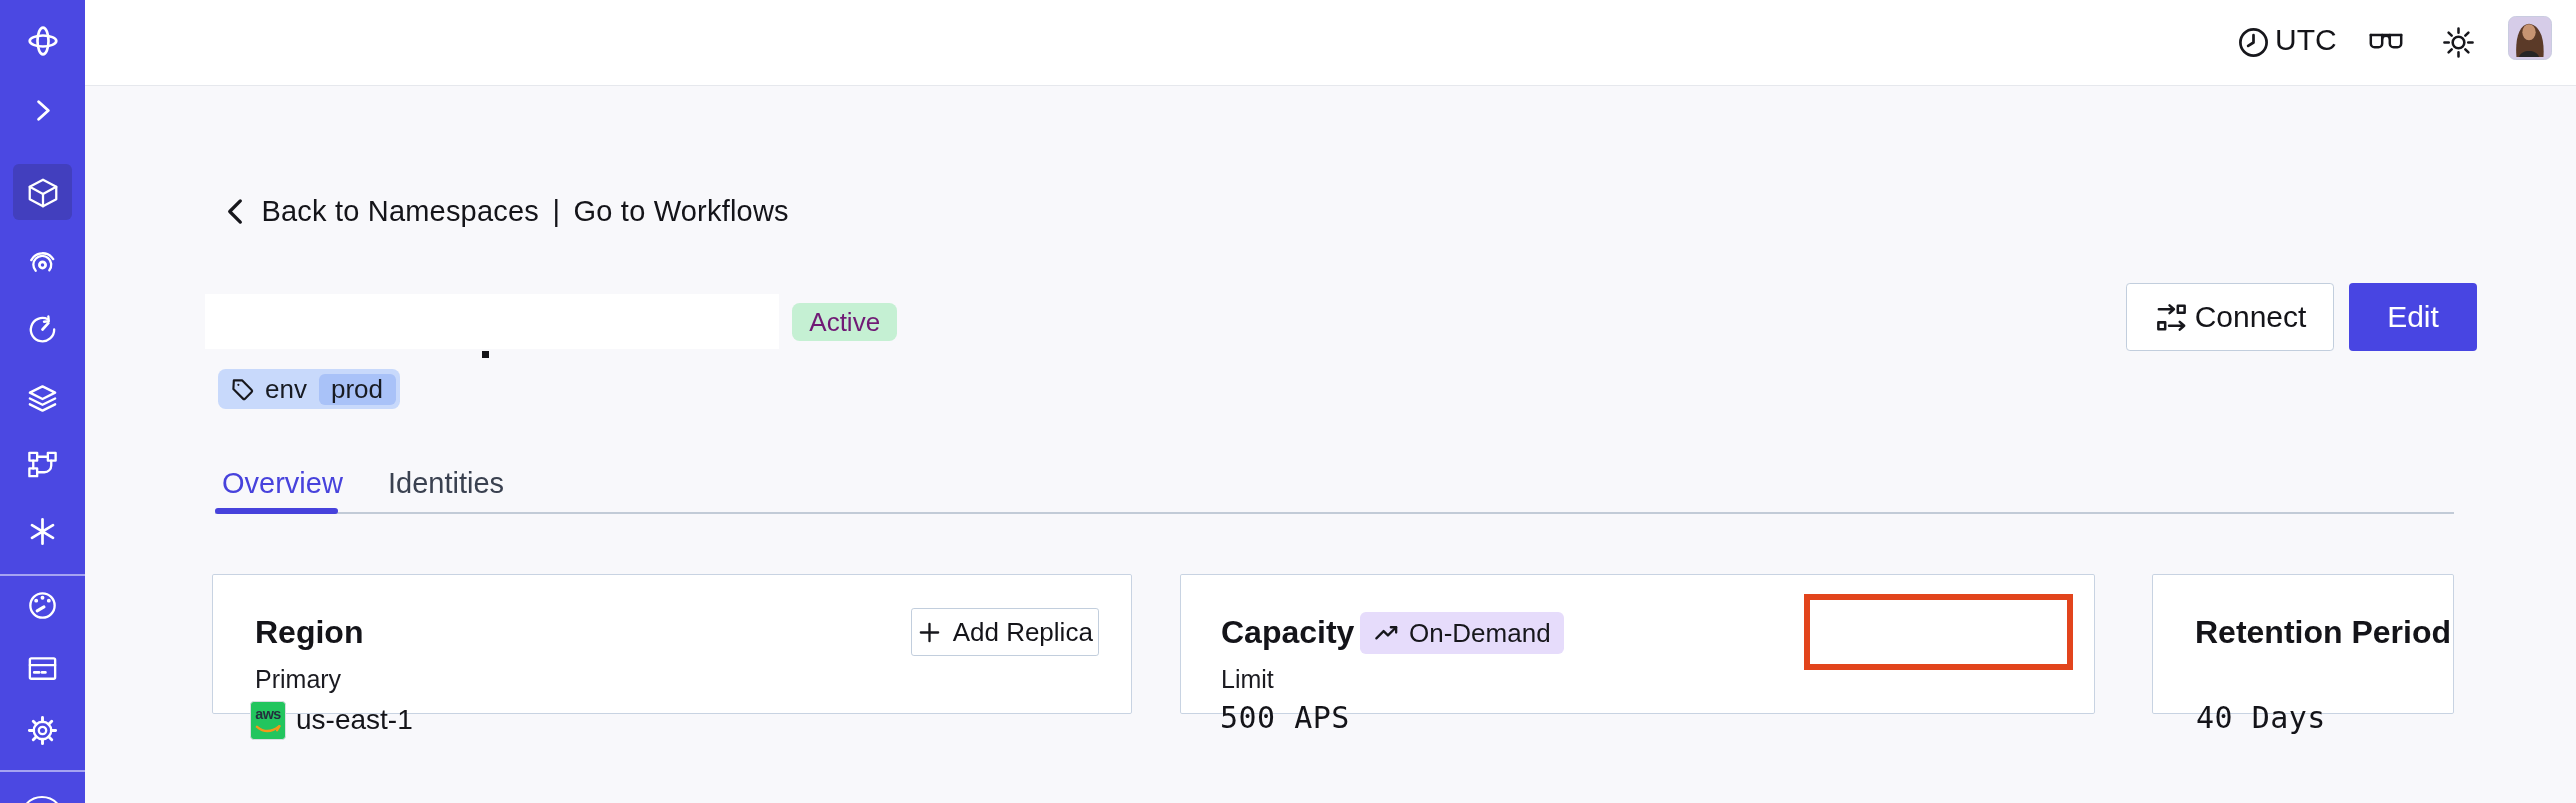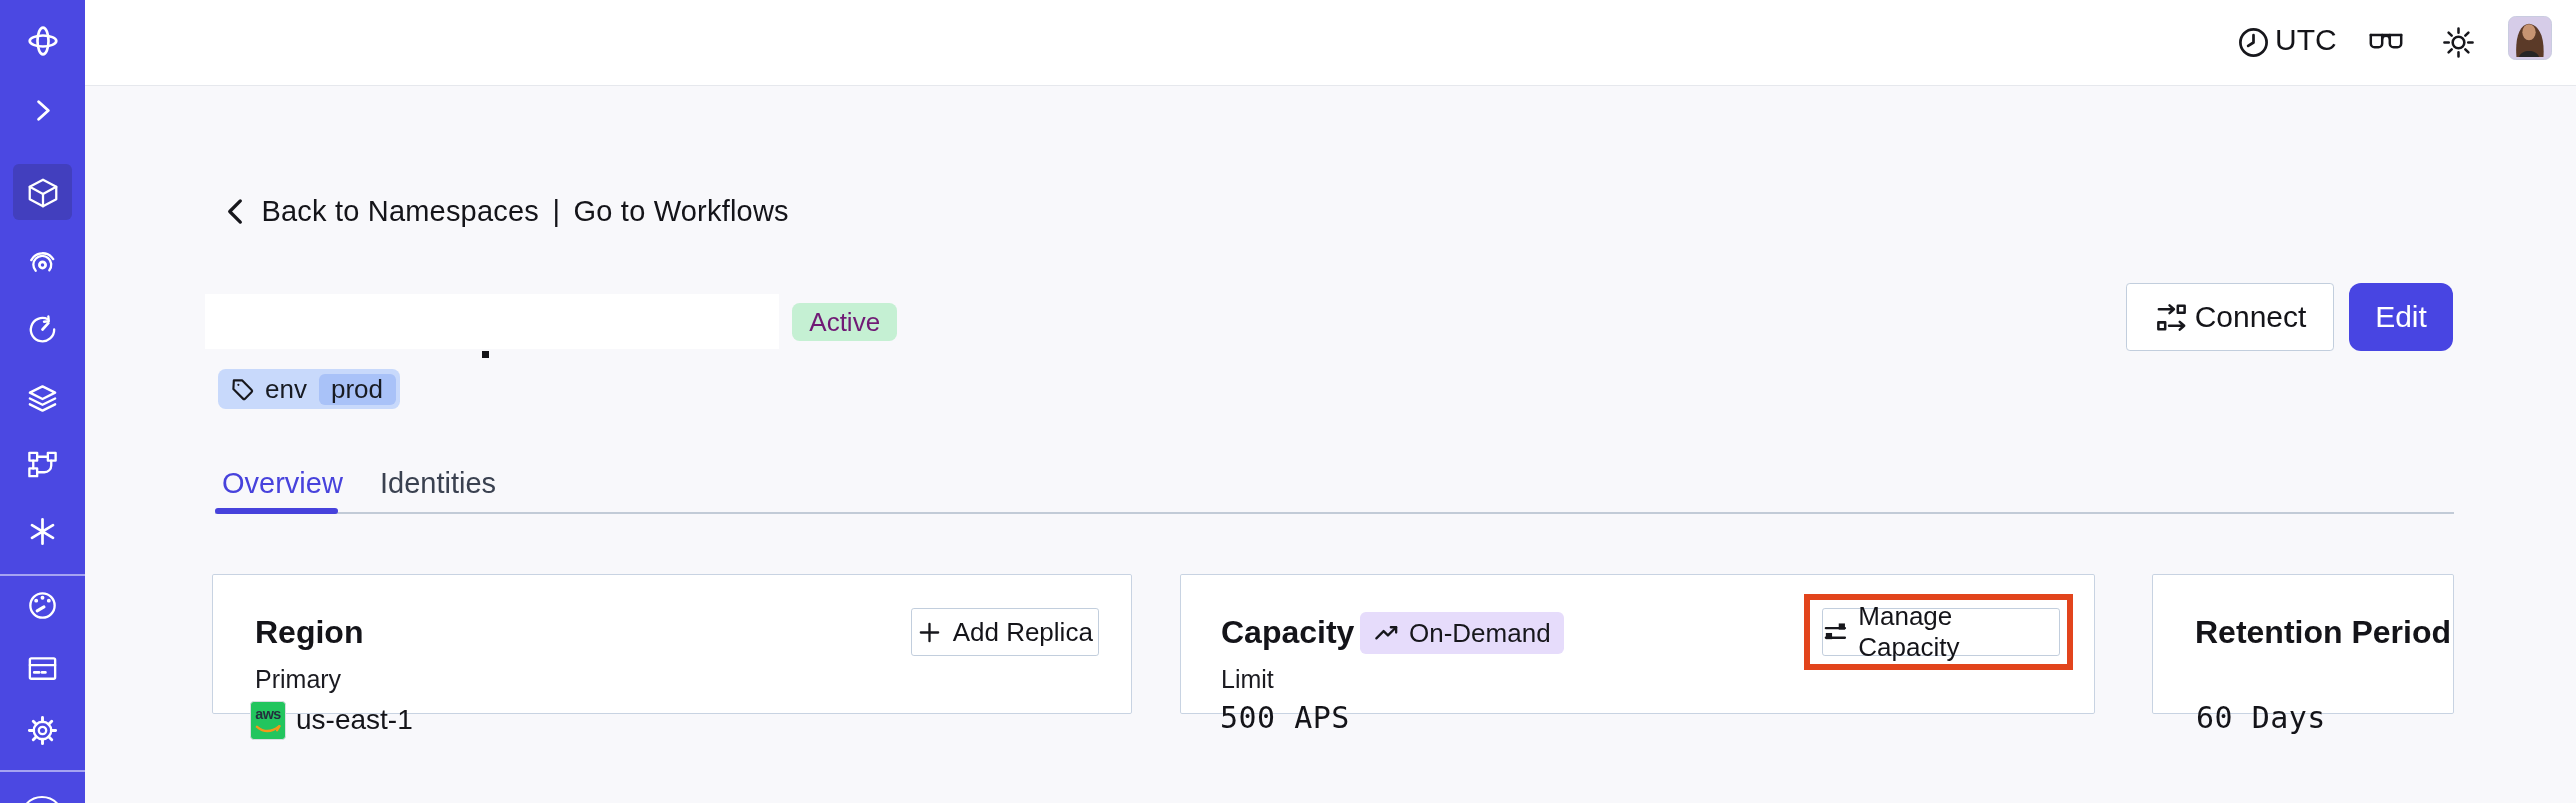--- a/index.html
+++ b/index.html
@@ -34,21 +34,21 @@
 
   
   .redacted-title { left:205px; top:294px; width:574px; height:55px; background:#FFFFFF; }
   .title-dot { left:482px; top:351px; width:6.7px; height:6.7px; background:#141417; }
   .status-badge { left:792px; top:303px; height:38px; padding:0 17.3px; background:#C5F0D3; border-radius:7.7px;
                   display:flex; align-items:center; font-size:26px; font-weight:500; color:#701a75; }
 
   .btn { display:flex; align-items:center; justify-content:center; cursor:pointer; background:#FFFFFF;
          border:1.9px solid #C2CEDD; border-radius:3.8px; }
   .connect-btn { left:2126px; top:283px; width:208px; height:68px; gap:6px; font-size:30px; color:#141419; }
-  .edit-btn { left:2349px; top:283px; width:104px; height:68px; background:#4845E2; border:none; border-radius:12px;
+  .edit-btn { left:2349px; top:283px; width:128px; height:68px; background:#4845E2; border:none; border-radius:4px;
               display:flex; align-items:center; justify-content:center; font-size:30px; color:#FFFFFF; cursor:pointer; }
 
   
   .tag-pill { left:218px; top:369px; height:40px; background:#C8D9FB; border-radius:7.7px;
               display:flex; align-items:center; padding:0 4.8px 0 11.5px; gap:9.6px; }
   .tag-key { font-size:26px; color:#181B22; }
   .tag-value { height:31px; background:#A9C2F8; border-radius:5.8px; padding:0 12.5px; display:flex; align-items:center;
                font-size:26px; color:#181B22; margin-left:1.9px; }
 
   
@@ -236,21 +236,21 @@
 <div class="abs tag-pill">
   <svg class="di" width="26" height="26" viewBox="0 0 27 27">
     <path d="M4 4.5 h8.5 l10 10 a1.5 1.5 0 0 1 0 2.1 l-6.9 6.9 a1.5 1.5 0 0 1 -2.1 0 l-10 -10 Z" stroke-width="2.2"></path>
     <circle cx="8.7" cy="9.2" r="1.1" fill="#17171C" stroke="none"></circle>
   </svg>
   <span class="tag-key">env</span>
   <span class="tag-value">prod</span>
 </div>
 
 <div class="tab tab-active" style="left:222px;">Overview</div>
-<div class="tab tab-inactive" style="left:380px;">Identities</div>
+<div class="tab tab-inactive" style="left:388px;">Identities</div>
 <div class="abs tab-line"></div>
 <div class="abs tab-underline"></div>
 
 <div class="card" style="left:212px; width:920px;">
   <div class="card-title" style="left:42px;">Region</div>
   <div class="btn small-btn" style="left:698px; top:33px; width:188px;">
     <svg class="di" width="25" height="25" viewBox="0 0 26 26">
       <path d="M13 4 V22 M4 13 H22" stroke-width="2.4"></path>
     </svg>
     <span>Add Replica</span>
@@ -269,30 +269,21 @@
 <div class="card" style="left:1180px; width:915px;">
   <div class="card-title" style="left:40px;">Capacity</div>
   <div class="ondemand-badge">
     <svg class="di" width="27" height="27" viewBox="0 0 28 28">
       <path d="M3.5 19 L11 11.5 L15.5 16 L24 7.5" stroke-width="2.4"></path>
       <path d="M18.5 7.5 H24 V13" stroke-width="2.4"></path>
     </svg>
     <span>On-Demand</span>
   </div>
   <div class="red-highlight"></div>
-  <div class="btn small-btn" style="left:641px; top:33px; width:238px;">
-    <svg class="di" width="25" height="25" viewBox="0 0 26 26">
-      <path d="M3 8.5 H23" stroke-width="2.4"></path>
-      <rect x="16.5" y="3.5" width="6.5" height="6.5" fill="#17171C" stroke="none"></rect>
-      <path d="M3 18.5 H23" stroke-width="2.4"></path>
-      <rect x="3" y="13.5" width="6.5" height="6.5" fill="#17171C" stroke="none"></rect>
-    </svg>
-    <span>Manage Capacity</span>
-  </div>
   <div class="card-label" style="left:40px;">Limit</div>
   <div class="mono-value" style="left:39px;">500 APS</div>
 </div>
 
 <div class="card" style="left:2152px; width:302px;">
   <div class="card-title" style="left:42px;">Retention Period</div>
-  <div class="mono-value" style="left:43px;">60 Days</div>
+  <div class="mono-value" style="left:43px;">40 Days</div>
 </div>
 
 
 </body></html>

